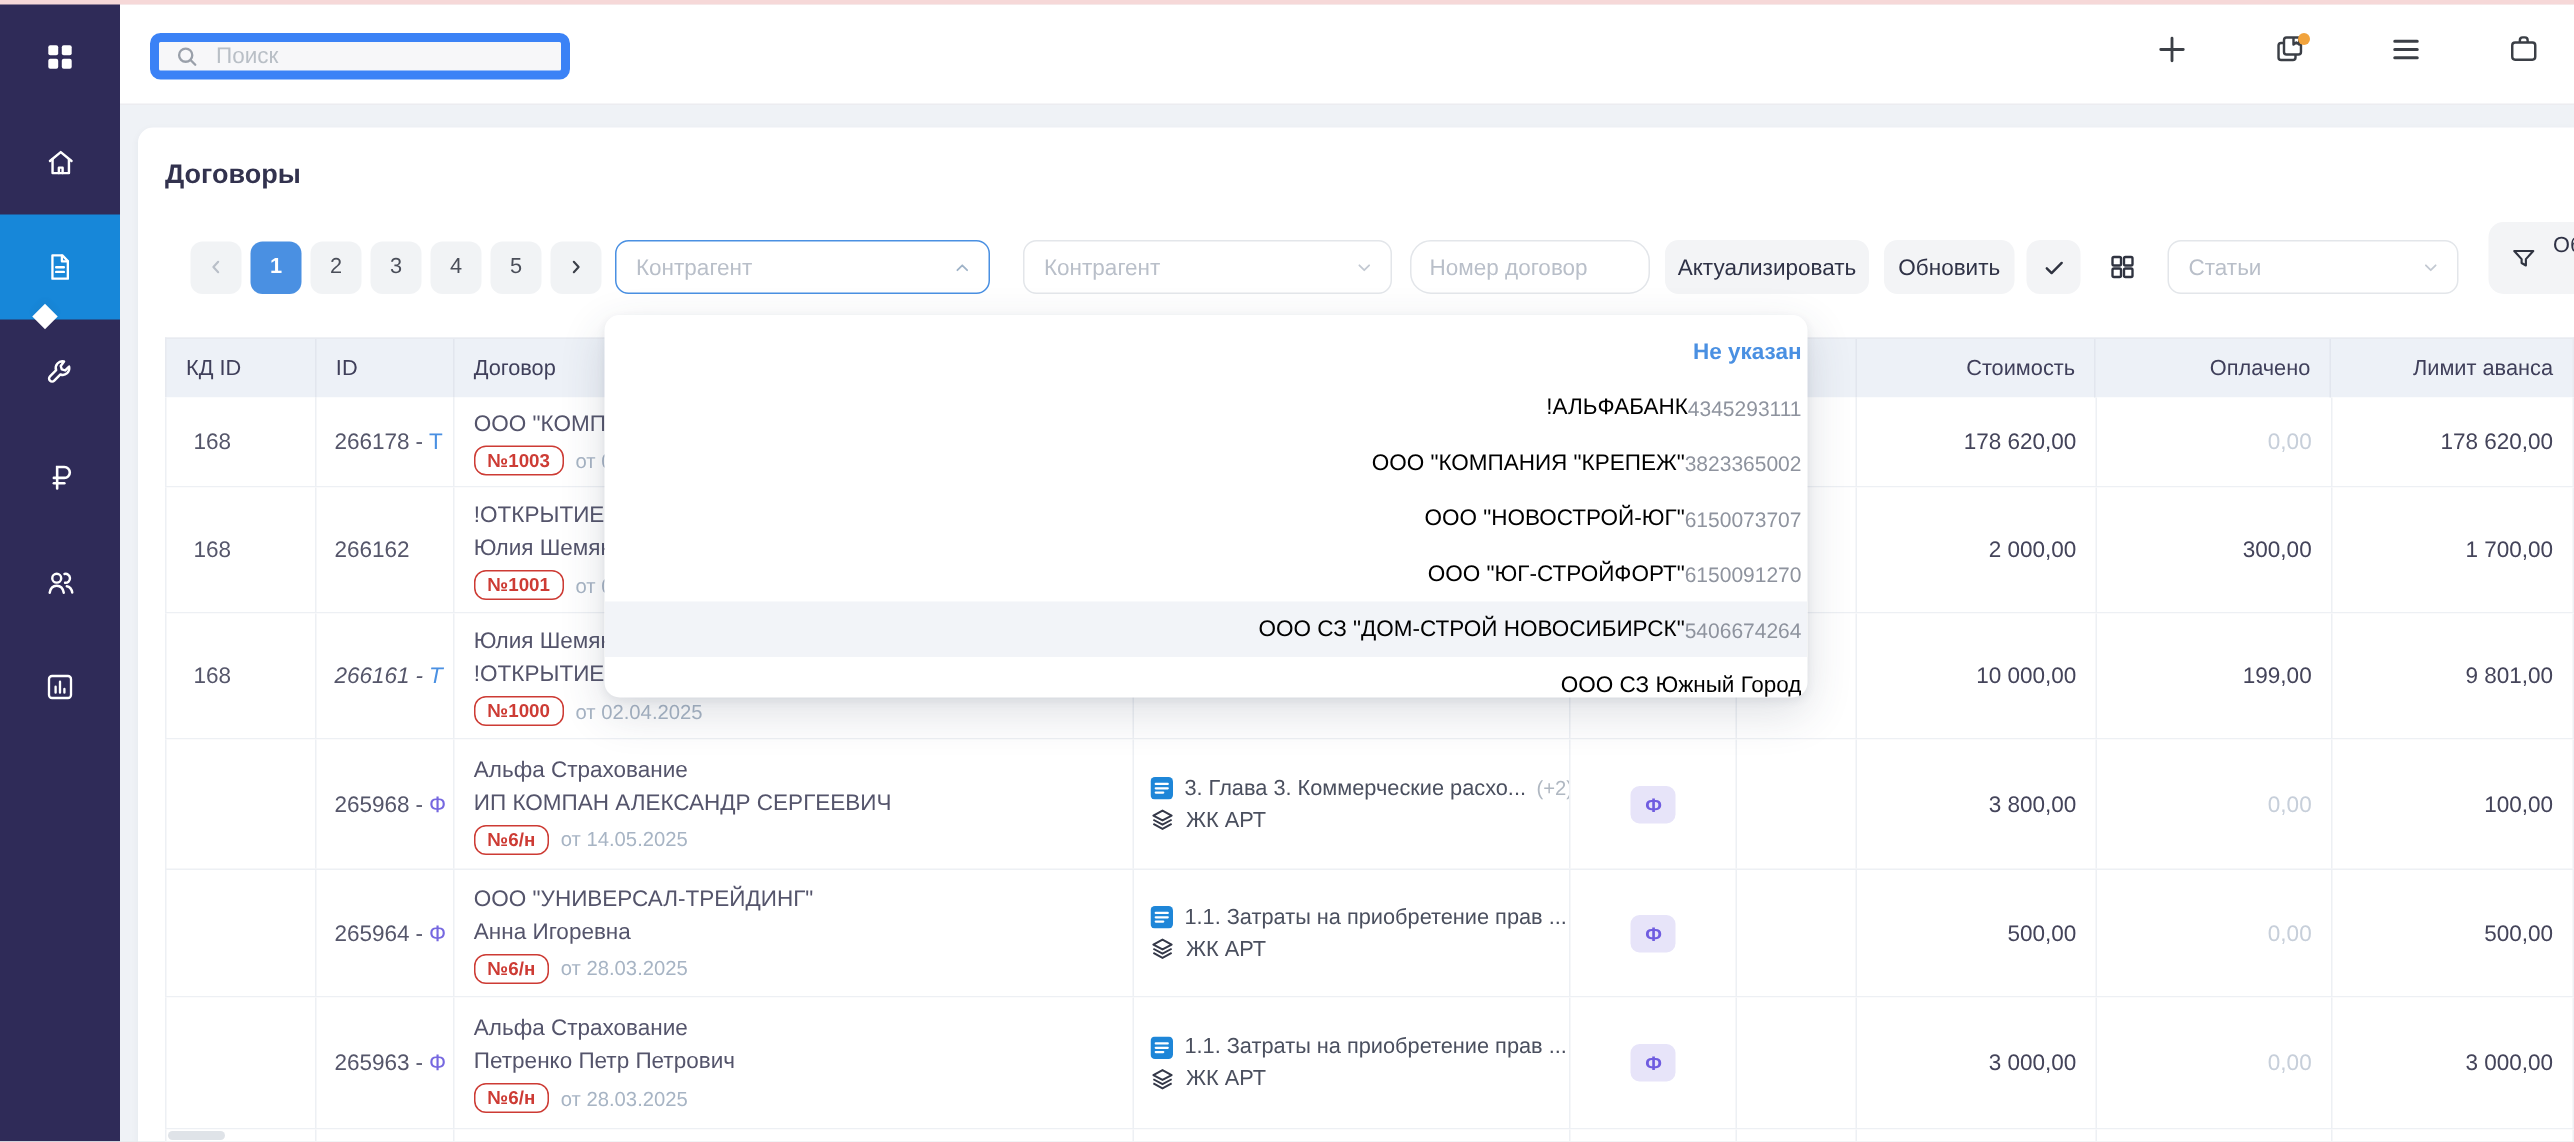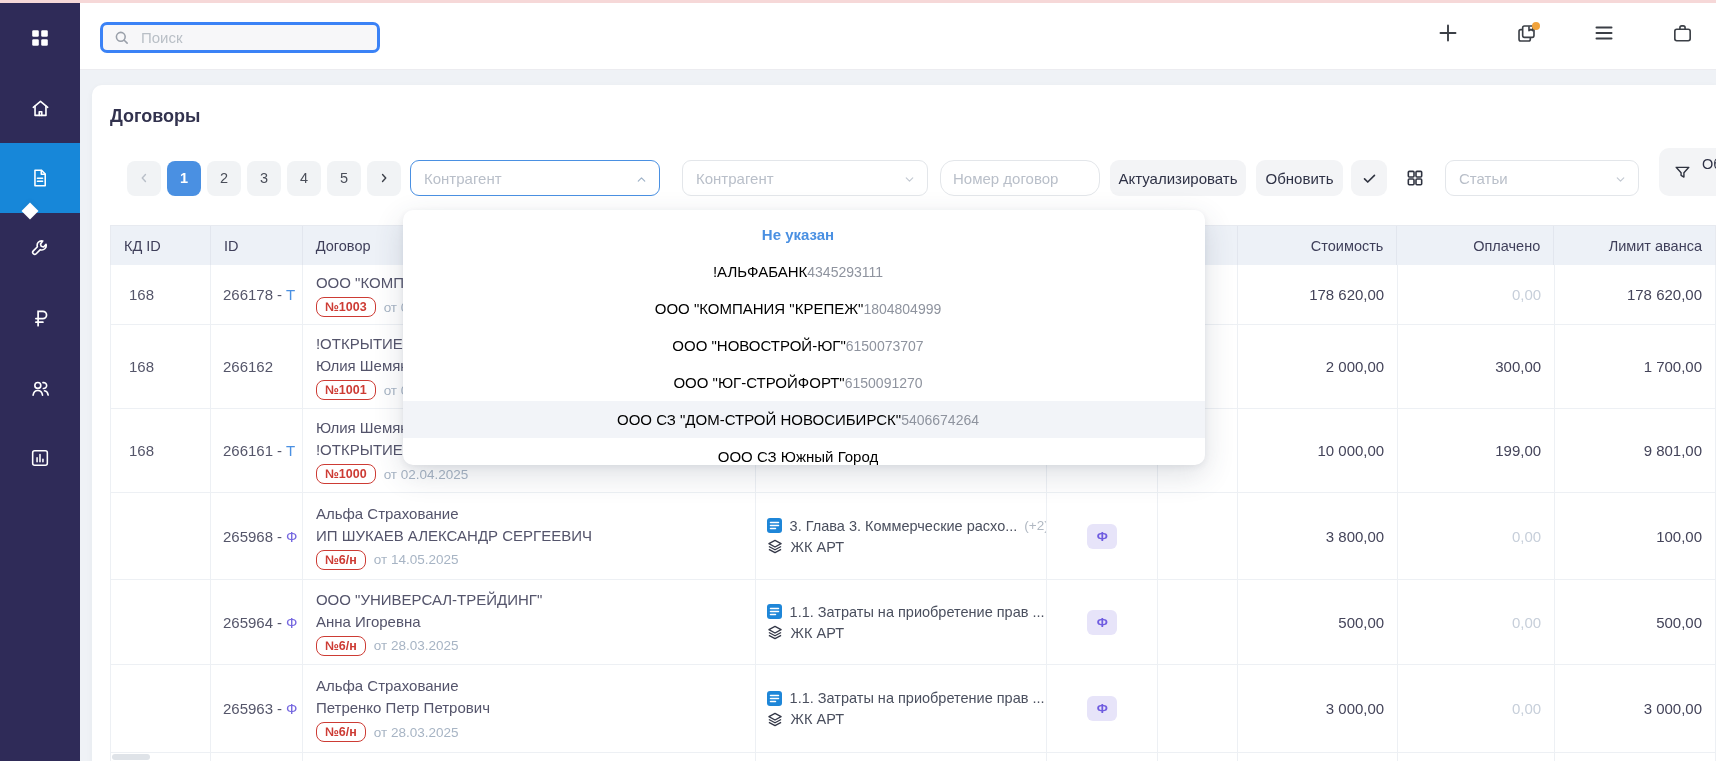--- a/index.html
+++ b/index.html
@@ -8,21 +8,21 @@
   .topstrip{position:absolute;left:0;top:0;width:1716px;height:3px;background:#f6d8d8;z-index:30;}
 
   
   .sidebar{position:absolute;left:0;top:0;width:80px;height:761px;background:#2f2b58;z-index:5;display:flex;flex-direction:column;padding-top:3px;}
   .side-item{width:80px;height:70px;display:flex;align-items:center;justify-content:center;color:#fff;cursor:pointer;}
   .side-item.active{background:#1787d9;}
   .side-item svg{display:block;}
 
   
   .topbar{position:absolute;left:80px;top:3px;width:1636px;height:67px;background:#fff;border-bottom:1px solid #ececf0;z-index:4;}
-  .search{position:absolute;left:20px;top:19px;width:280px;height:31px;background:#f7f7f9;border:3px solid #3b82f6;border-radius:7px;display:flex;align-items:center;padding:0 10px;}
+  .search{position:absolute;left:20px;top:19px;width:280px;height:31px;background:#f7f7f9;border:6px solid #3b82f6;border-radius:7px;display:flex;align-items:center;padding:0 10px;}
   .search svg{flex:0 0 auto;margin-right:9px;}
   .search input{border:none;background:transparent;outline:none;font-size:15px;color:#555;width:100%;}
   .search input::placeholder{color:#b9bfc6;}
   .tb-actions{position:absolute;right:0;top:14px;display:flex;}
   .tb-btn{position:relative;width:36px;height:36px;display:flex;align-items:center;justify-content:center;color:#3b3f46;cursor:pointer;margin-right:42px;}
   .tb-btn:last-child{margin-right:16px;}
   .tb-dot{position:absolute;top:5px;right:4px;width:8px;height:8px;border-radius:50%;background:#f1a33c;}
 
   
   .card{position:absolute;left:92px;top:85px;width:1624px;height:700px;background:#fff;border-radius:10px 0 0 0;box-shadow:0 2px 6px rgba(40,50,80,.05);z-index:3;}
@@ -75,21 +75,21 @@
   .iextra{font-size:13.5px;color:#b0b8c2;margin-left:7px;}
   .ptxt{font-size:14.5px;color:#4a4f5e;}
   .fpill{min-width:30px;height:25px;background:#e7e4f9;color:#6f5ce0;font-size:13px;font-weight:bold;border-radius:6px;display:flex;align-items:center;justify-content:center;padding:0 8px;}
   .c4{justify-content:center;}
   .money{justify-content:flex-end;padding-right:13px;font-size:15px;color:#44445a;}
   .money .muted{color:#c7cfda;}
 
   
   .dropdown{position:absolute;left:403px;top:210px;width:802px;height:255px;background:#fff;border-radius:10px;box-shadow:0 10px 30px rgba(50,60,90,.16),0 2px 6px rgba(50,60,90,.08);z-index:20;overflow:hidden;padding-top:6px;}
   .dd-caret{position:absolute;left:24px;top:205px;width:12px;height:12px;background:#fff;transform:rotate(45deg);z-index:19;box-shadow:-2px -2px 4px rgba(50,60,90,.06);}
-  .dd-item{height:37px;display:flex;align-items:center;justify-content:center;padding:0 26px 0 14px;cursor:pointer;}
+  .dd-item{height:37px;display:flex;align-items:center;justify-content:flex-end;padding:0 4px 0 14px;cursor:pointer;}
   .dd-item.hl{background:#f2f4f8;}
   .dd-item .oname{font-size:15px;color:#000000;white-space:nowrap;}
   .dd-item.clear .oname{color:#4a90e2;font-weight:bold;}
   .dd-item .oinn{font-size:14px;color:#8e939e;}
 
   .hscroll{position:absolute;left:112px;top:754px;width:38px;height:6px;border-radius:3px;background:#dfe3e8;z-index:6;cursor:pointer;}
 </style>
 </head>
 <body>
 
@@ -337,21 +337,21 @@
             <span>300,00</span>
           </div>
           <div class="cell money" style="width: 161px;">
             <span>1 700,00</span>
           </div>
         </div>
         <div class="t-row" style="height: 84px;">
           <div class="cell c0" style="width: 100px;">
             <span>168</span>
           </div>
-          <div class="cell c1" style="width: 92px;">
+          <div class="cell c1" style="width: 92px; font-style: italic;">
             <span>266161</span>
             <span class="sep">-</span>
             <span class="type-T">Т</span>
           </div>
           <div class="cell colv c2" style="width: 453px;">
             <span class="line">Юлия Шемякин</span>
             <span class="line">!ОТКРЫТИЕ</span>
             <div class="meta">
               <span class="badge">№1000</span>
               <span class="date">от 02.04.2025</span>
@@ -385,21 +385,21 @@
         </div>
         <div class="t-row" style="height: 87px;">
           <div class="cell c0" style="width: 100px;"></div>
           <div class="cell c1" style="width: 92px;">
             <span>265968</span>
             <span class="sep">-</span>
             <span class="type-F">Ф</span>
           </div>
           <div class="cell colv c2" style="width: 453px;">
             <span class="line">Альфа Страхование</span>
-            <span class="line">ИП ШУКАЕВ АЛЕКСАНДР СЕРГЕЕВИЧ</span>
+            <span class="line">ИП КОМПАН АЛЕКСАНДР СЕРГЕЕВИЧ</span>
             <div class="meta">
               <span class="badge">№6/н</span>
               <span class="date">от 14.05.2025</span>
             </div>
           </div>
           <div class="cell colv c3" style="width: 292px;">
             <div class="irow">
               <span class="ic">
                 <svg width="15" height="15" viewBox="0 0 15 15">
                   <rect width="15" height="15" rx="3" fill="#1e86d8"></rect>
@@ -552,21 +552,21 @@
   <div class="dropdown" id="dropdown">
       <div class="dd-item clear">
         <span class="oname">Не указан</span>
       </div>
       <div class="dd-item">
         <span class="oname">!АЛЬФАБАНК</span>
         <span class="oinn">4345293111</span>
       </div>
       <div class="dd-item">
         <span class="oname">ООО "КОМПАНИЯ "КРЕПЕЖ"</span>
-        <span class="oinn">1804804999</span>
+        <span class="oinn">3823365002</span>
       </div>
       <div class="dd-item">
         <span class="oname">ООО "НОВОСТРОЙ-ЮГ"</span>
         <span class="oinn">6150073707</span>
       </div>
       <div class="dd-item">
         <span class="oname">ООО "ЮГ-СТРОЙФОРТ"</span>
         <span class="oinn">6150091270</span>
       </div>
       <div class="dd-item hl">

